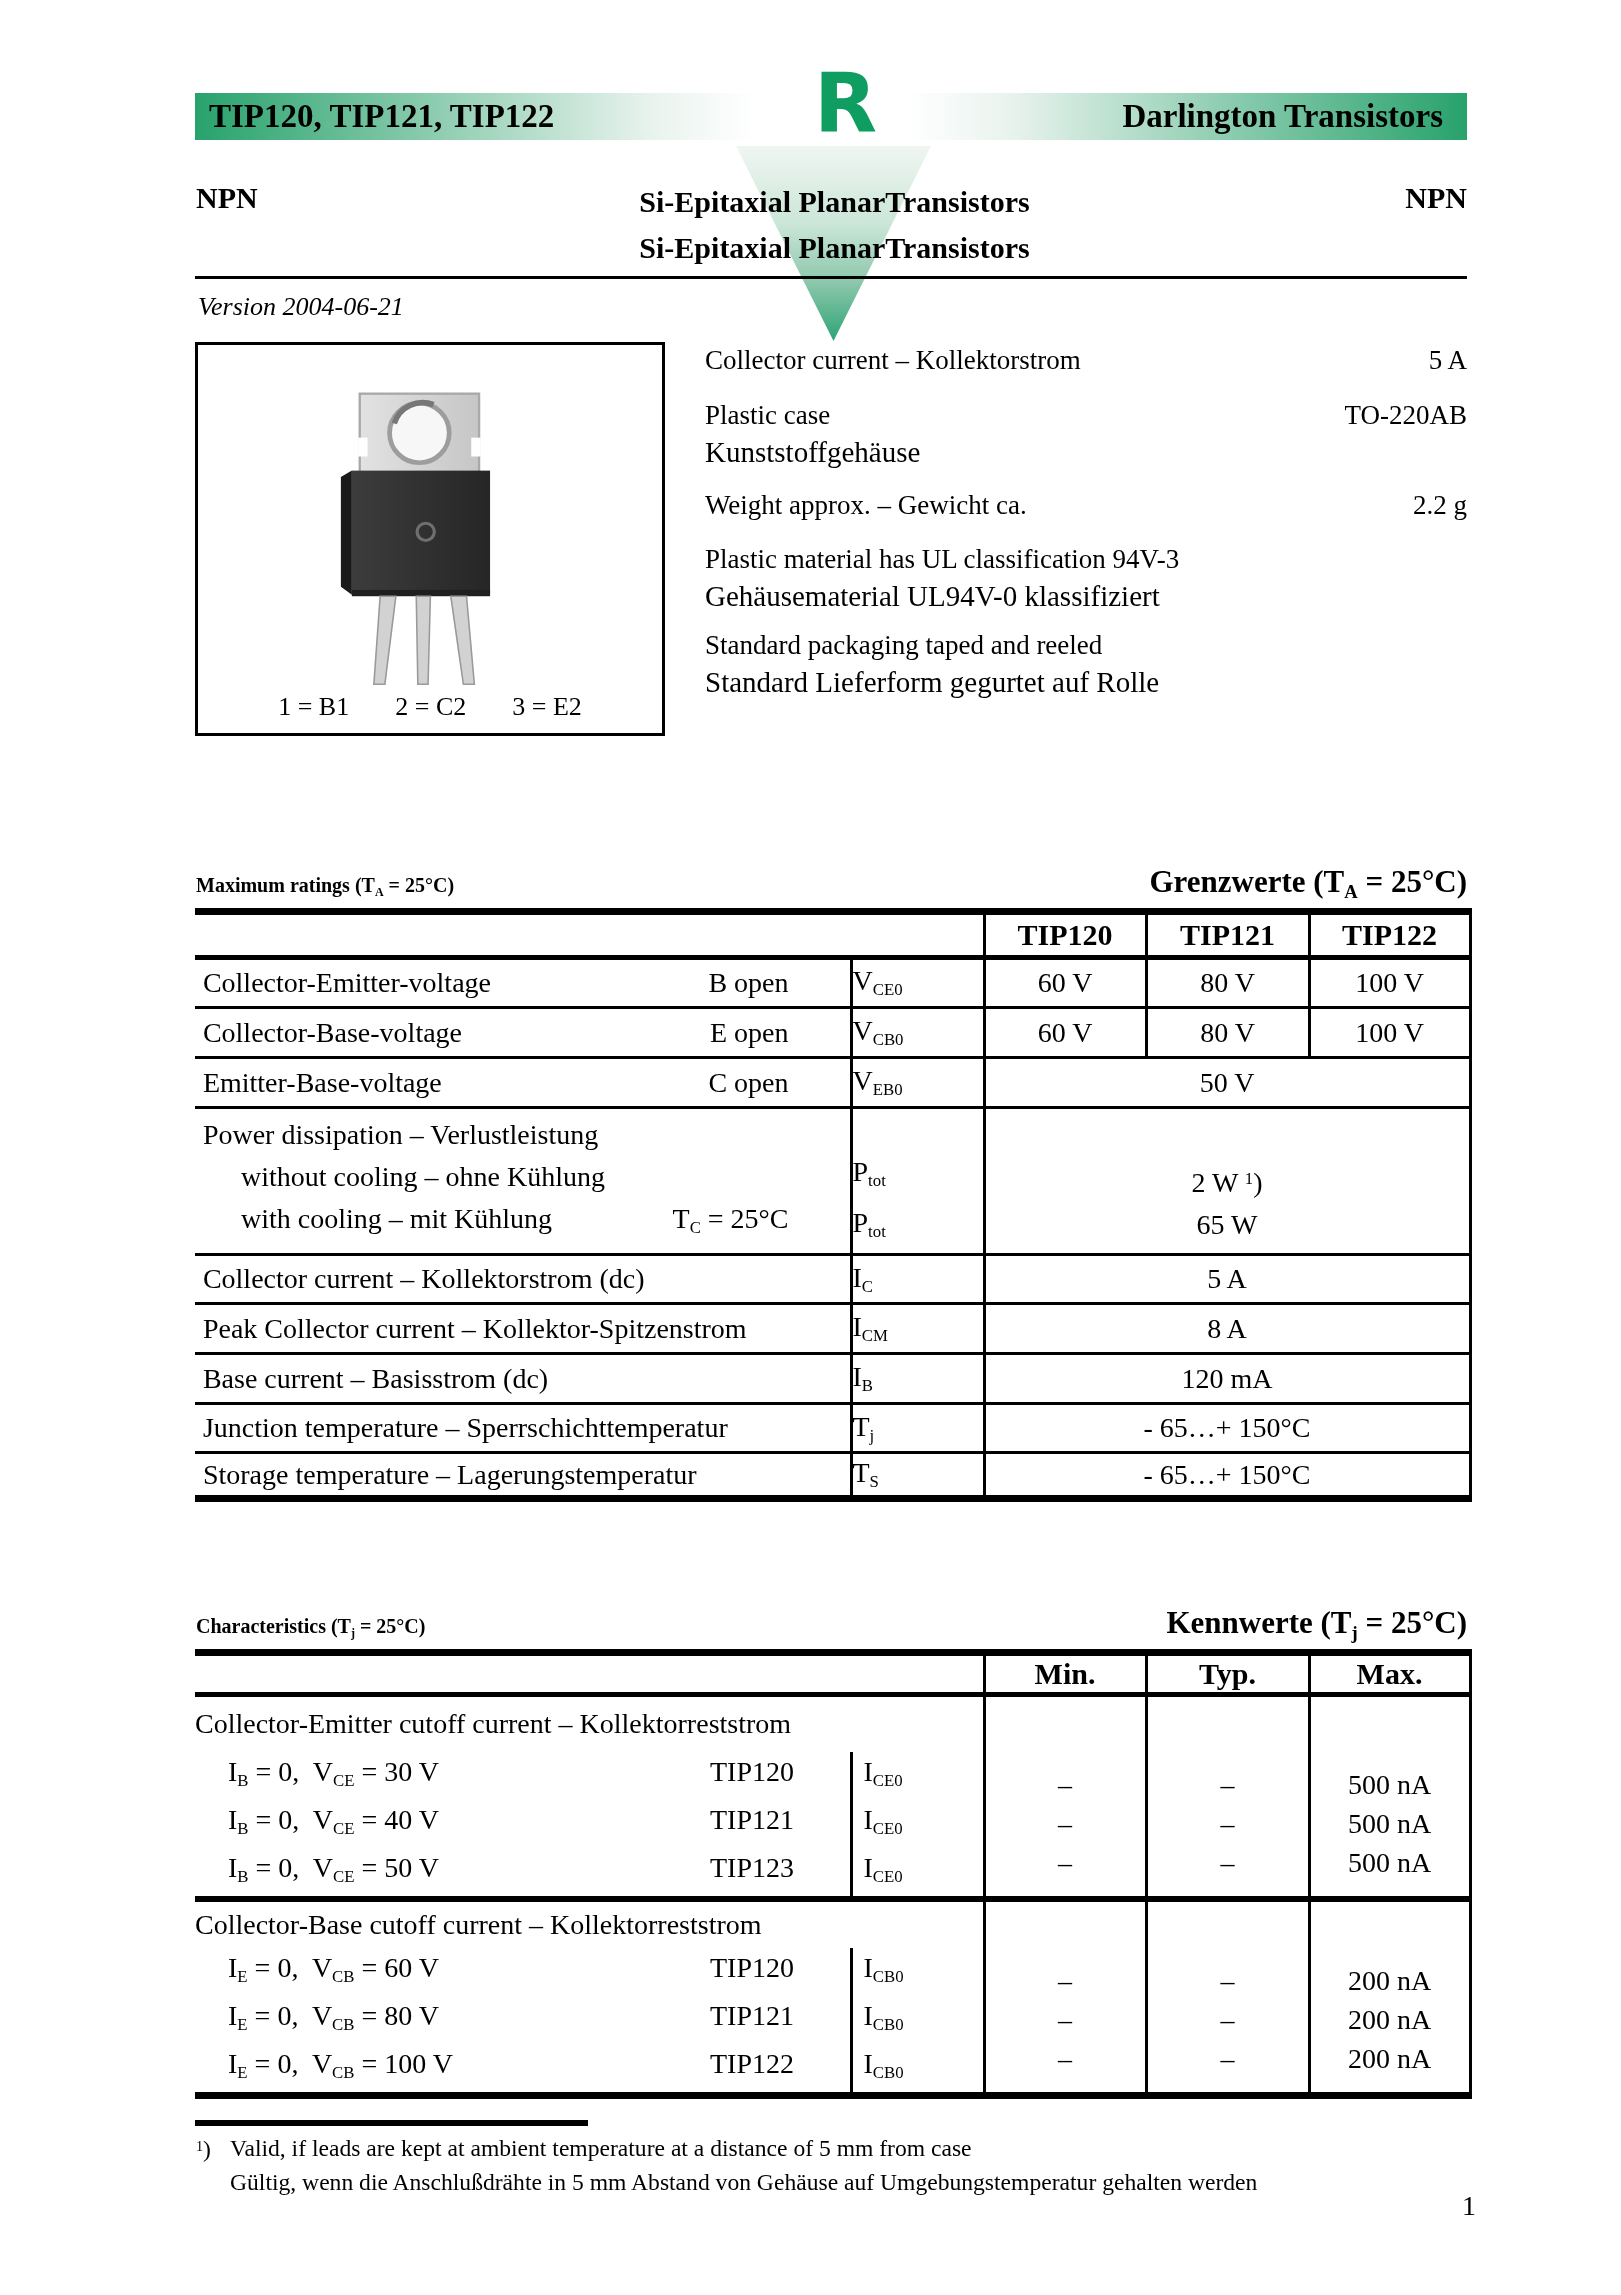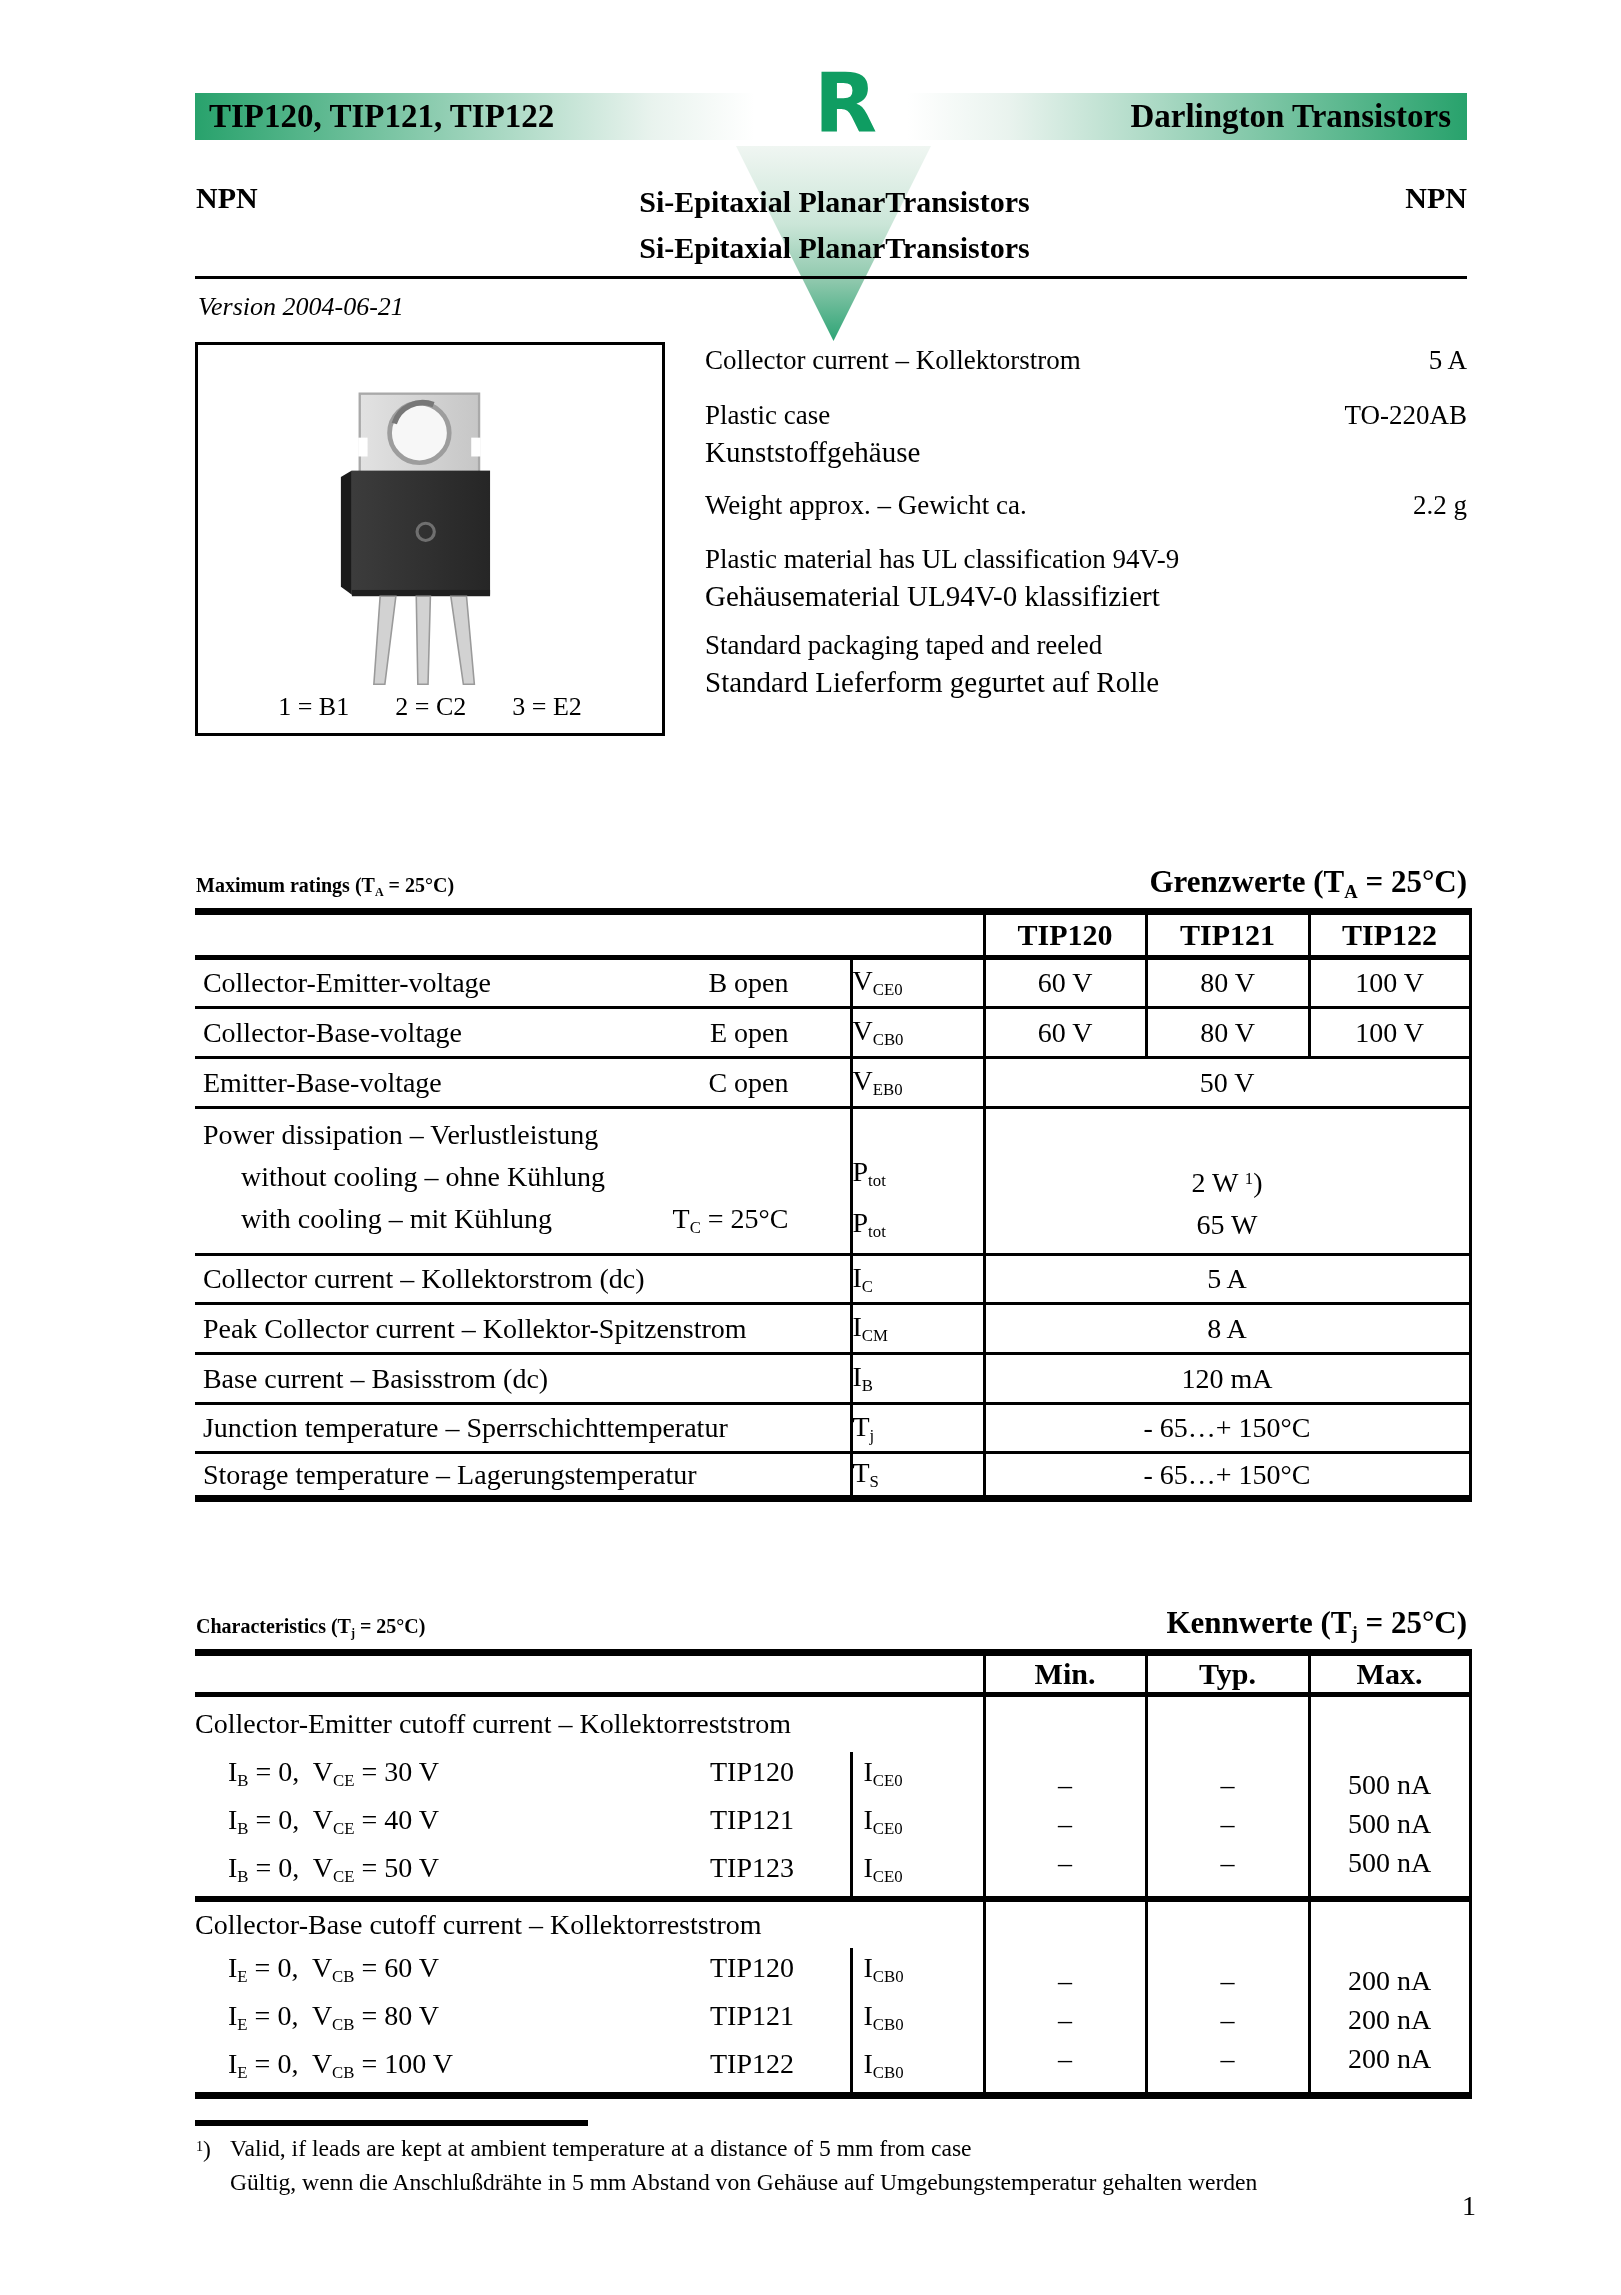--- a/index.html
+++ b/index.html
@@ -6,21 +6,21 @@
   .page{position:relative;width:1622px;height:2295px;background:#ffffff;
         font-family:"Liberation Serif","DejaVu Serif",serif;color:#000;overflow:hidden;}
   sub{font-size:0.60em;vertical-align:-0.30em;}
   sup{font-size:0.60em;vertical-align:0.45em;}
 
   
   .bar{position:absolute;left:195px;top:93px;width:1272px;height:47px;z-index:2;
        background:linear-gradient(90deg,#28a26c 0%,#e9f3ee 36%,#ffffff 44%,#ffffff 56%,#e9f3ee 64%,#28a26c 100%);
        display:flex;justify-content:space-between;align-items:center;font-weight:bold;font-size:33px;}
   .bar-left{padding-left:14px;}
-  .bar-right{padding-right:16px;}
+  .bar-right{padding-right:24px;}
   .logo-tri{position:absolute;left:736px;top:146px;width:195px;height:195px;z-index:1;
        background:linear-gradient(180deg,#f0f6f2 0%,#cbe6d8 40%,#8cc7ab 70%,#2da475 100%);
        -webkit-clip-path:polygon(0 0,100% 0,50% 100%);clip-path:polygon(0 0,100% 0,50% 100%);}
   .logo-r{position:absolute;left:796px;top:66px;width:99px;z-index:3;text-align:center;
        font-family:"DejaVu Sans","Liberation Sans",sans-serif;font-weight:bold;font-size:82px;line-height:75px;color:#0f9d62;}
   .npn-l{position:absolute;left:196px;top:181px;z-index:3;font-weight:bold;font-size:30px;}
   .npn-r{position:absolute;left:1335px;top:181px;width:132px;z-index:3;text-align:right;font-weight:bold;font-size:30px;}
   .title-c{position:absolute;left:340px;top:179px;width:989px;z-index:3;text-align:center;font-weight:bold;font-size:30px;line-height:46px;}
   .rule1{position:absolute;left:195px;top:276px;width:1272px;height:3.1px;background:#000;z-index:3;}
   .version{position:absolute;left:198px;top:292px;font-style:italic;font-size:26px;}
@@ -131,21 +131,21 @@
   <div class="fact" style="top:398px">
     <span>Plastic case</span>
     <span>TO-220AB</span>
   </div>
   <div class="fact-de" style="top:435px">Kunststoffgehäuse</div>
   <div class="fact" style="top:488px">
     <span>Weight approx. – Gewicht ca.</span>
     <span>2.2 g</span>
   </div>
   <div class="fact" style="top:542px">
-    <span>Plastic material has UL classification 94V-9</span>
+    <span>Plastic material has UL classification 94V-3</span>
   </div>
   <div class="fact-de" style="top:579px">Gehäusematerial UL94V-0 klassifiziert</div>
   <div class="fact" style="top:628px">
     <span>Standard packaging taped and reeled</span>
   </div>
   <div class="fact-de" style="top:665px">Standard Lieferform gegurtet auf Rolle</div>
 
   <div class="sec-head-l" style="top:864px">Maximum ratings (T<sub>A</sub> = 25°C)</div>
   <div class="sec-head-r" style="top:864px">Grenzwerte (T<sub>A</sub> = 25°C)</div>
 

